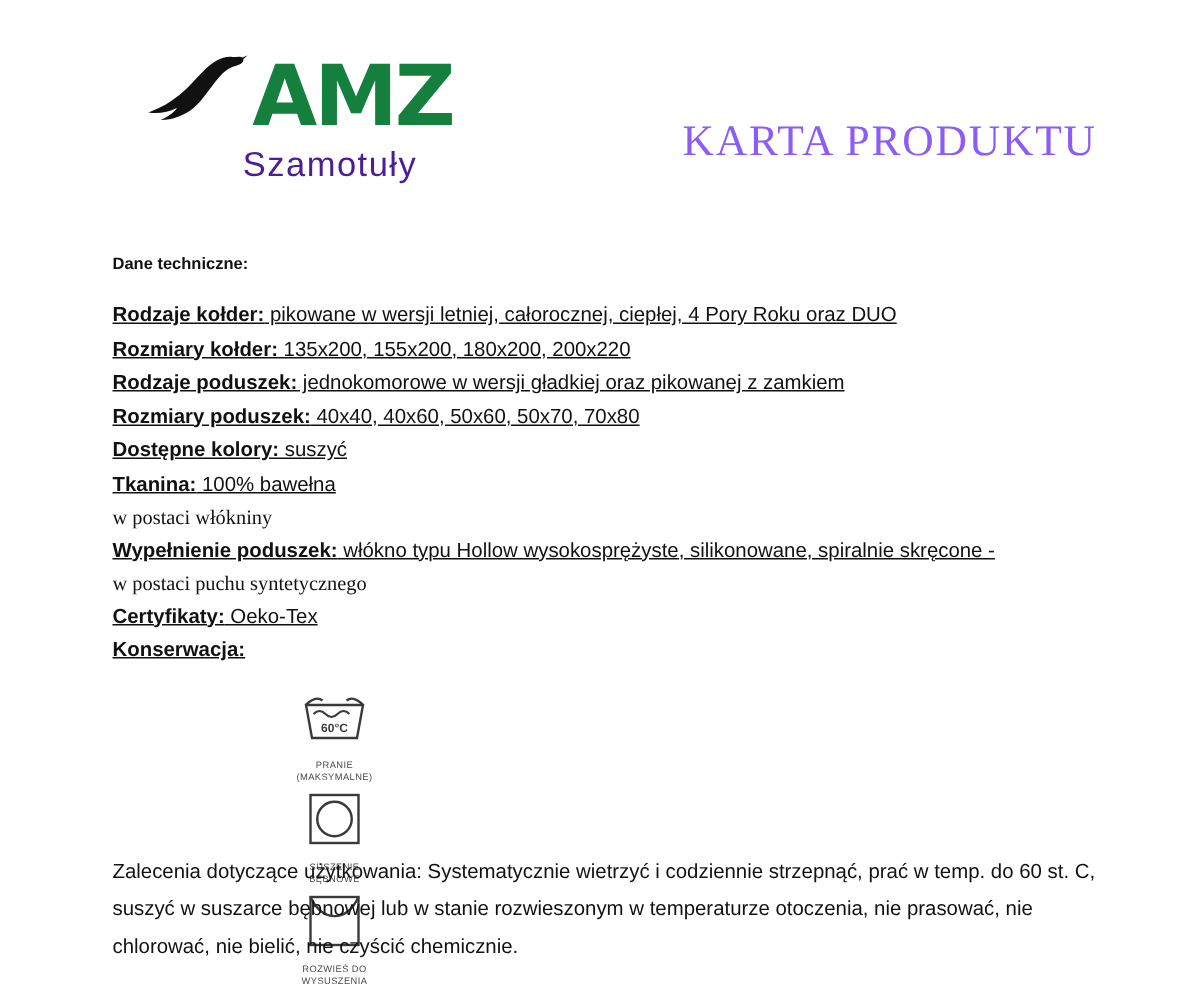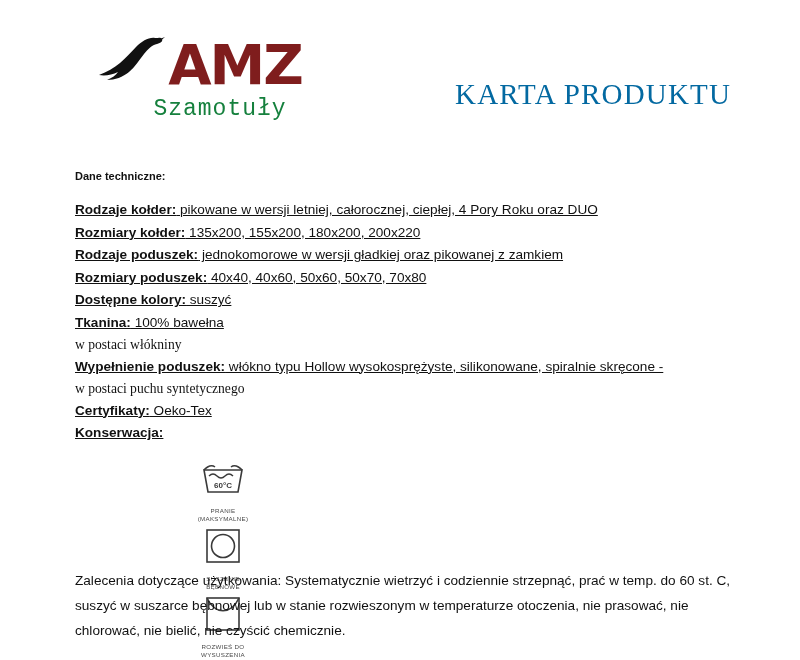--- a/index.html
+++ b/index.html
@@ -47,39 +47,39 @@
     top: 2px;
     width: 70px;
     height: 46px;
   }
   .logo-word {
     font-family: "DejaVu Sans", sans-serif;
     font-weight: 700;
     font-size: 56px;
     letter-spacing: -2px;
     line-height: 62px;
-    color: #7f1d1d;
+    color: #15803d;
     margin-left: 30px;
     text-align: center;
   }
   .logo-sub {
-    font-family: Liberation Mono, monospace;
+    font-family: Liberation Sans, sans-serif;
     font-size: 23px;
     letter-spacing: 1px;
-    color: #15803d;
+    color: #4c1d95;
     margin-top: -4px;
   }
   .doc-title {
     position: absolute;
     left: 455px;
     top: 44px;
     font-family: "Liberation Serif", serif;
     font-size: 29px;
     letter-spacing: 1.2px;
-    color: #0369a1;
+    color: #8b5cf6;
   }
 
   
   .content {
     position: absolute;
     top: 170px;
     left: 75px;
     width: 680px;
   }
   .section-title {

